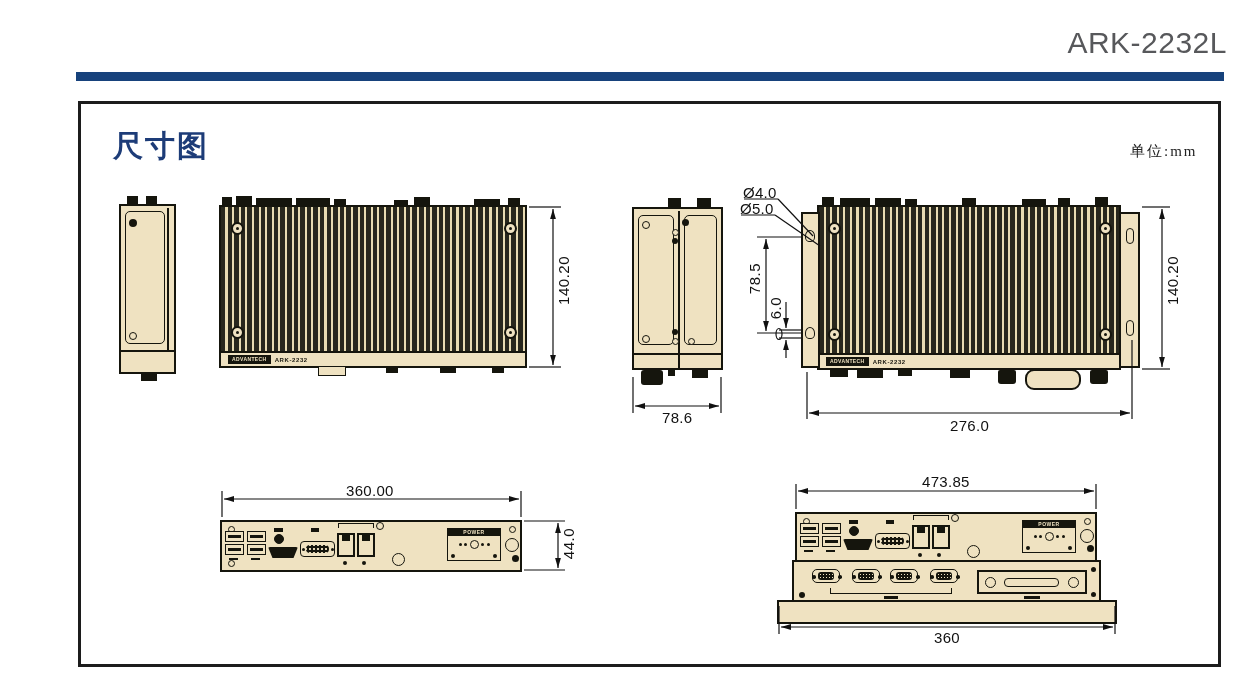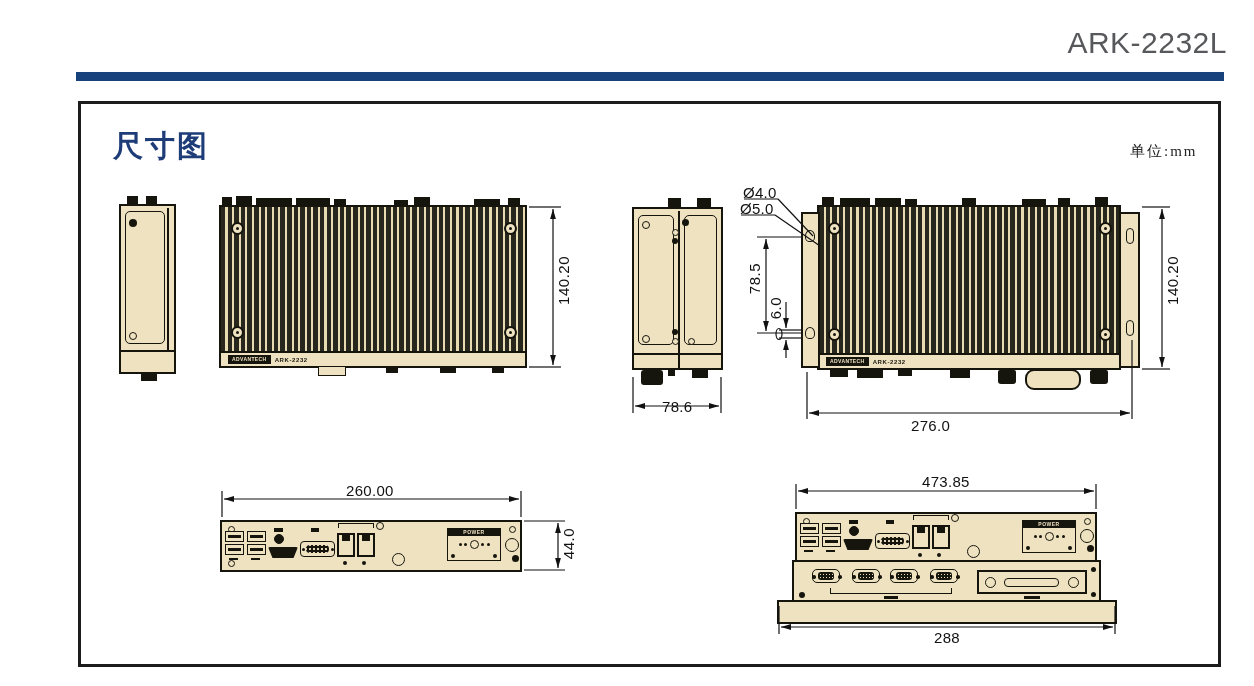--- a/index.html
+++ b/index.html
@@ -302,23 +302,23 @@
     <line x1="796" y1="509" x2="796" y2="484"></line>
     <line x1="1096" y1="509" x2="1096" y2="484"></line>
     <line x1="798" y1="491" x2="1094" y2="491" marker-start="url(#ar)" marker-end="url(#ar)"></line>
     <line x1="779" y1="606" x2="779" y2="634"></line>
     <line x1="1115" y1="606" x2="1115" y2="634"></line>
     <line x1="781" y1="627" x2="1113" y2="627" marker-start="url(#ar)" marker-end="url(#ar)"></line>
   </g>
 </svg>
 
 <div class="vtext" style="left:556px;top:256px;">140.20</div>
-<div class="dimtext" style="left:662px;top:398px;text-align:right;">78.6</div>
+<div class="dimtext" style="left:662px;top:409px;text-align:right;">78.6</div>
 <div class="dimtext" style="left:743px;top:184px;">Ø4.0</div>
 <div class="dimtext" style="left:740px;top:200px;">Ø5.0</div>
 <div class="vtext" style="left:747px;top:263px;">78.5</div>
 <div class="vtext" style="left:768px;top:297px;">6.0</div>
 <div class="vtext" style="left:1165px;top:256px;">140.20</div>
-<div class="dimtext" style="left:911px;top:417px;">276.0</div>
-<div class="dimtext" style="left:346px;top:482px;">260.00</div>
+<div class="dimtext" style="left:950px;top:417px;">276.0</div>
+<div class="dimtext" style="left:346px;top:482px;">360.00</div>
 <div class="vtext" style="left:561px;top:528px;">44.0</div>
 <div class="dimtext" style="left:922px;top:473px;">473.85</div>
-<div class="dimtext" style="left:934px;top:629px;">288</div>
+<div class="dimtext" style="left:934px;top:629px;">360</div>
 
 </body></html>

